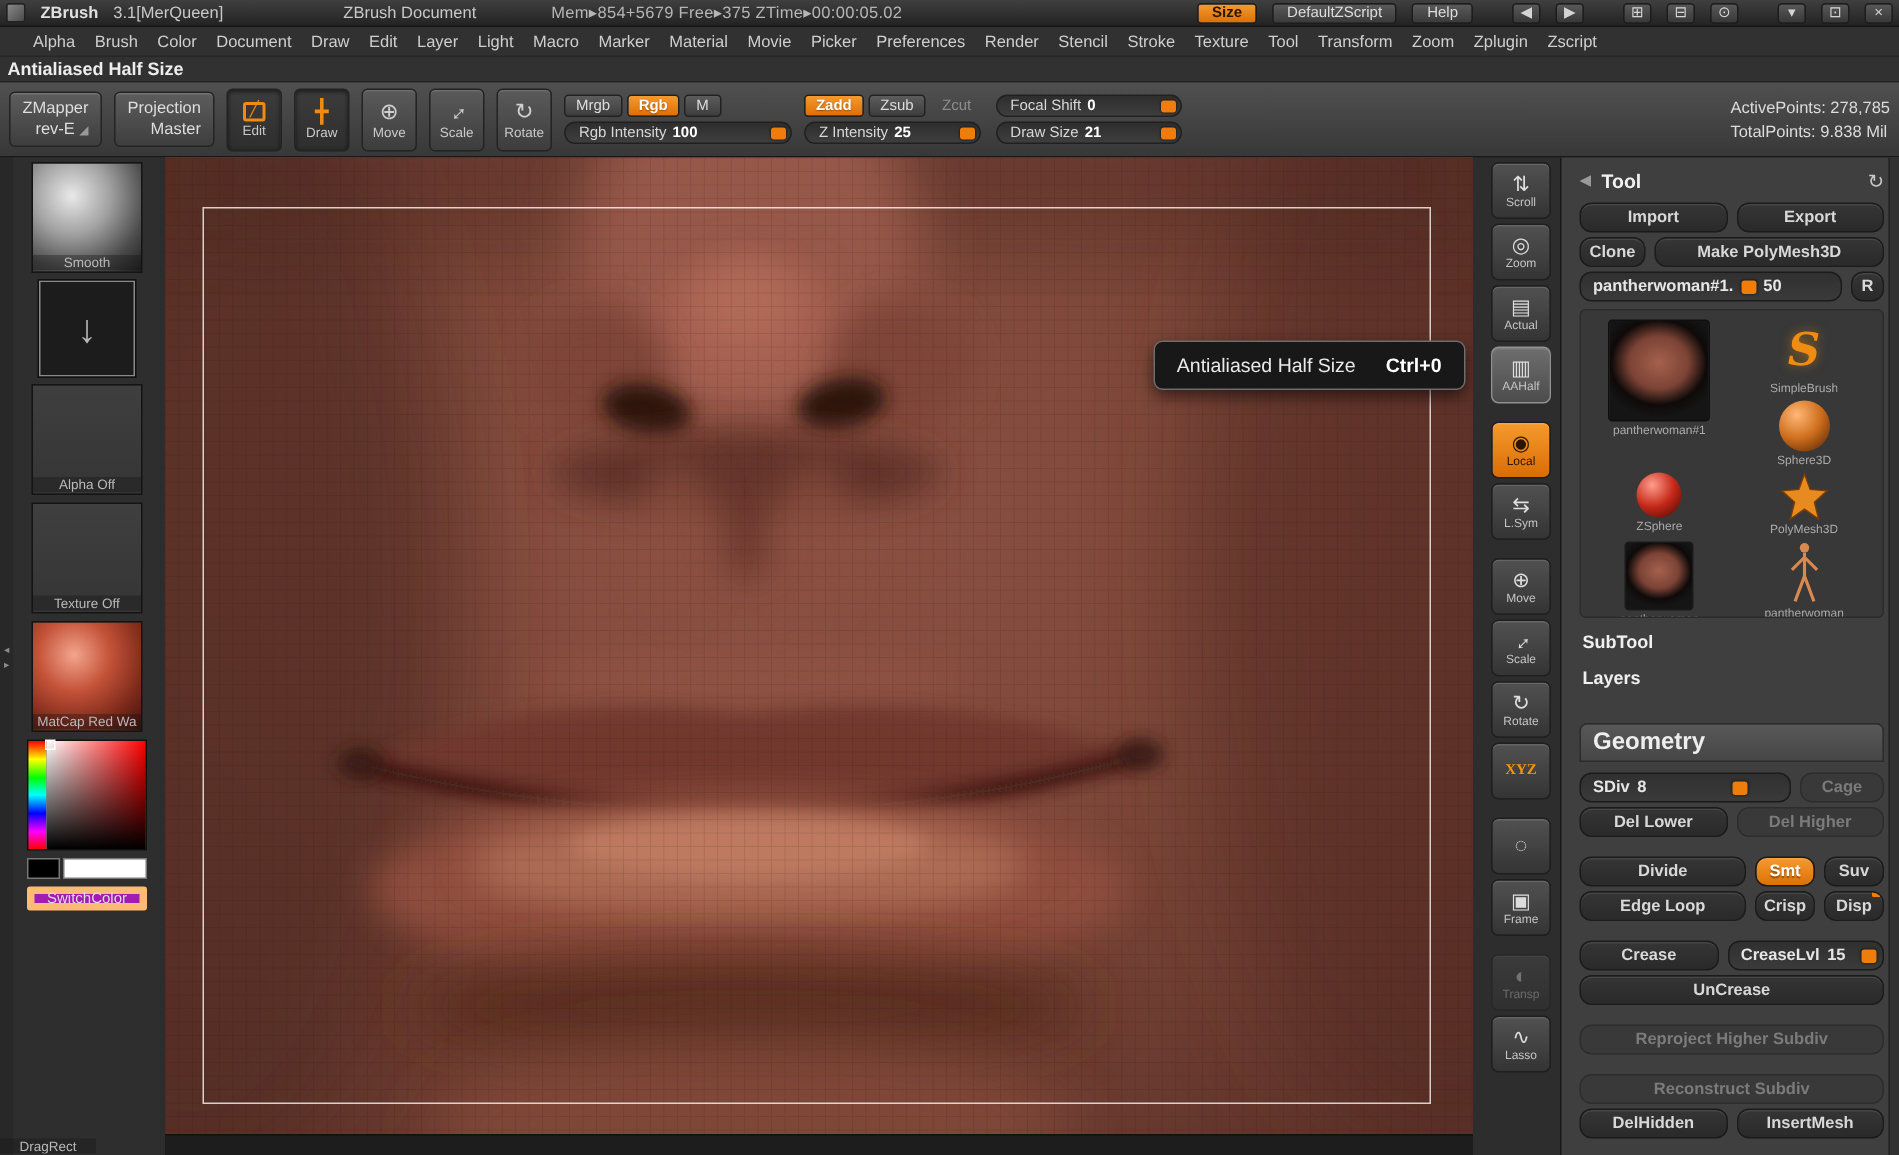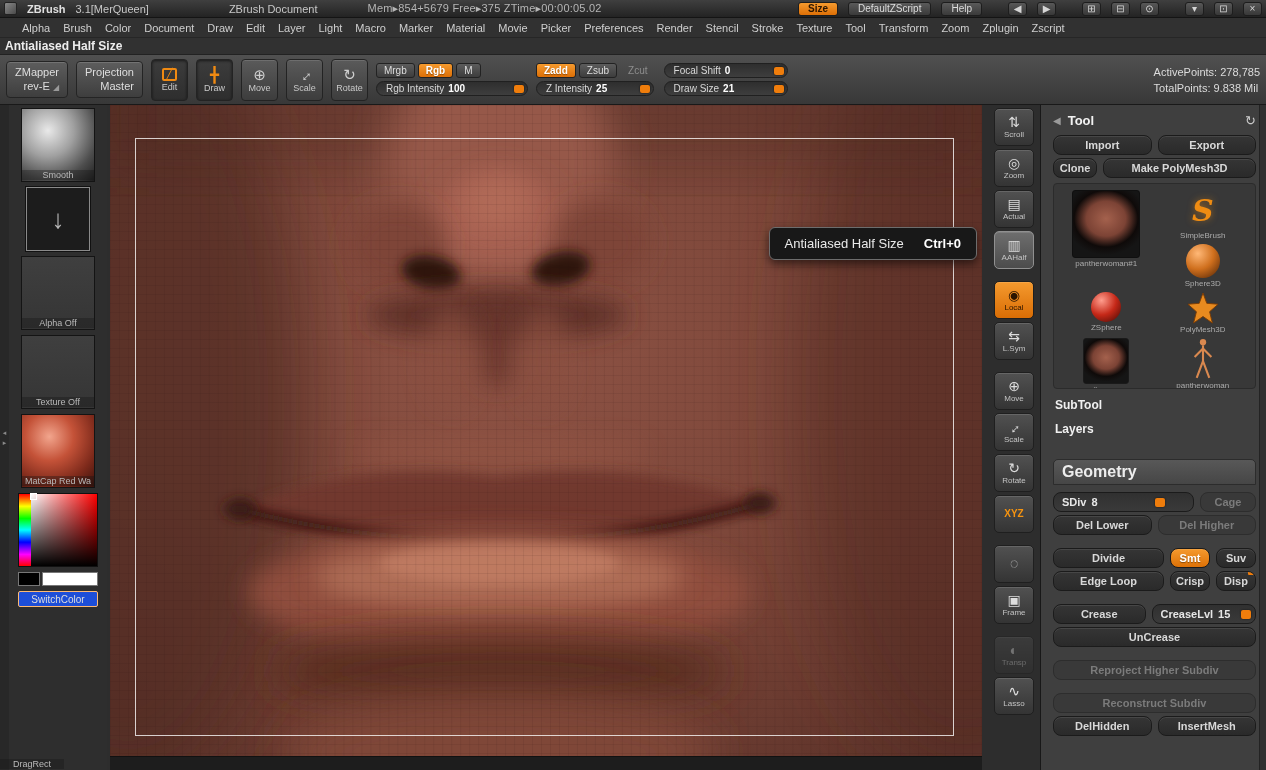--- a/index.html
+++ b/index.html
@@ -71,42 +71,42 @@
   .stroke-arrow{color:#b5b5b5;font-size:26px;line-height:1;}
   .flat-thumb{height:74px;background:linear-gradient(#3f3f3f,#353535);}
   .mat-thumb{height:74px;background:radial-gradient(circle at 38% 30%, #f2a58d, #c45238 36%, #7e2a1b 70%, #39110a 100%);}
   .picker{width:80px;height:74px;display:flex;border:1px solid #111;position:relative;}
   .hue{width:12px;background:linear-gradient(#f00,#ff0 17%,#0f0 34%,#0ff 50%,#00f 67%,#f0f 84%,#f00);}
   .satval{flex:1;background:linear-gradient(rgba(0,0,0,0),#000),linear-gradient(to right,#fff,#f00);position:relative;}
   .pick-ind{position:absolute;left:-1px;top:-1px;width:7px;height:7px;border:1px solid #fff;background:transparent;}
   .swatches{width:80px;display:flex;gap:2px;}
   .sw-black{width:22px;height:14px;background:#000;border:1px solid #777;}
   .sw-white{flex:1;height:14px;background:#fff;border:1px solid #777;}
-  .switchcolor{width:80px;height:16px;background:#1d4ed8;border:1px solid #fdba74;border-radius:2px;color:#ddd;
+  .switchcolor{width:80px;height:16px;background:#a21caf;border:5px solid #fdba74;border-radius:2px;color:#ddd;
     font-size:10px;display:flex;align-items:center;justify-content:center;}
 
   .canvas-wrap{flex:1;display:flex;flex-direction:column;background:#2d2d2d;padding:0 6px 0 3px;}
   .canvas{position:relative;flex:1;background:#7b493c;overflow:hidden;}
   .canvas svg.face{position:absolute;inset:0;width:100%;height:100%;}
   .doc-frame{position:absolute;left:25px;right:28px;top:33px;bottom:20px;border:1px solid rgba(255,255,255,.78);pointer-events:none;}
   .tooltip{position:absolute;top:122px;right:5px;background:#181818;border:1px solid #6d6d6d;border-radius:6px;
     padding:8px 15px;display:flex;gap:20px;align-items:center;color:#e9e9e9;font-size:13px;box-shadow:0 4px 10px rgba(0,0,0,.55);}
   .tooltip b{color:#fff;}
   .canvas-bottom{height:14px;background:#1d1d1d;border-top:1px solid #111;}
 
   
   .right-strip{width:52px;background:#2d2d2d;display:flex;flex-direction:column;align-items:center;gap:3px;padding-top:3px;overflow:hidden;}
   .strip-btn{width:40px;height:38px;background:linear-gradient(#515151,#343434);border:1px solid #1f1f1f;border-radius:5px;
     box-shadow:inset 0 1px 0 rgba(255,255,255,.12);display:flex;flex-direction:column;align-items:center;justify-content:center;
     gap:0;font-size:8px;color:#c4c4c4;line-height:1.2;}
   .strip-btn .ico{font-size:14px;line-height:1.1;color:#ddd;}
   .strip-btn.sel{background:linear-gradient(#6e6e6e,#4c4c4c);border-color:#909090;}
   .strip-btn.orange{background:linear-gradient(#f59a2e,#d96d05);color:#2b1500;}
   .strip-btn.orange .ico{color:#2b1500;}
-  .strip-btn.otext{color:#f7940f;font-weight:bold;font-size:10px;}
+  .strip-btn.otext{color:#f7940f;font-weight:bold;font-size:10px;font-family:Liberation Serif, serif;}
   .strip-btn.dim{opacity:.4;}
   .strip-gap{height:6px;}
 
   
   .tool-panel{width:226px;background:#3f3f3f;border-left:1px solid #181818;padding:3px 10px 0 12px;overflow:hidden;position:relative;}
   .tp-head{display:flex;align-items:center;gap:7px;height:24px;}
   .tp-head .chev{color:#9a9a9a;font-size:10px;}
   .tp-title{font-weight:bold;font-size:13px;color:#f2f2f2;flex:1;}
   .tp-refresh{color:#c9c9c9;font-size:13px;}
   .tp-row{display:flex;gap:6px;margin:3px 0;}
@@ -467,20 +467,28 @@
     </div>
 
     <div class="tp-row">
       <div class="tp-btn">Import</div>
       <div class="tp-btn">Export</div>
     </div>
     <div class="tp-row">
       <div class="tp-btn small">Clone</div>
       <div class="tp-btn">Make PolyMesh3D</div>
     </div>
+    <div class="tp-row">
+      <div class="tp-slider">
+        <span>pantherwoman#1.</span>
+        <span class="tick"></span>
+        <span>50</span>
+      </div>
+      <div class="tp-btn rbtn">R</div>
+    </div>
 
     <div class="tp-thumbs">
       <div class="titem big">
         <div class="face-thumb lg"></div>
         <span class="tlabel">pantherwoman#1</span>
       </div>
       <div class="titem">
         <div class="sbrush">S</div>
         <span class="tlabel">SimpleBrush</span>
       </div>

